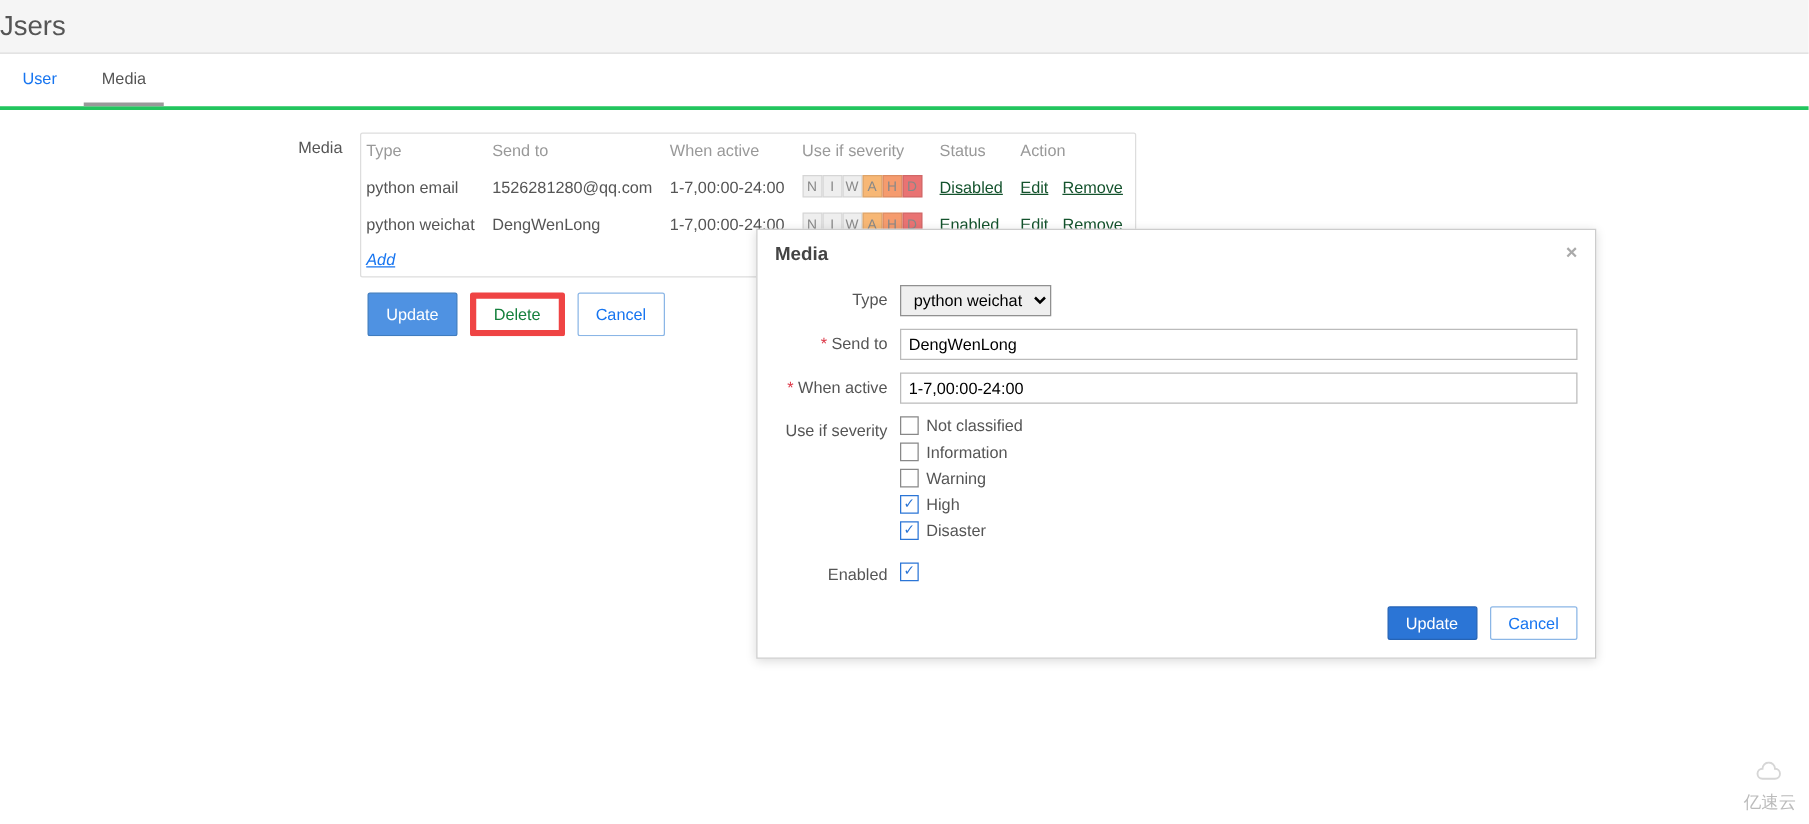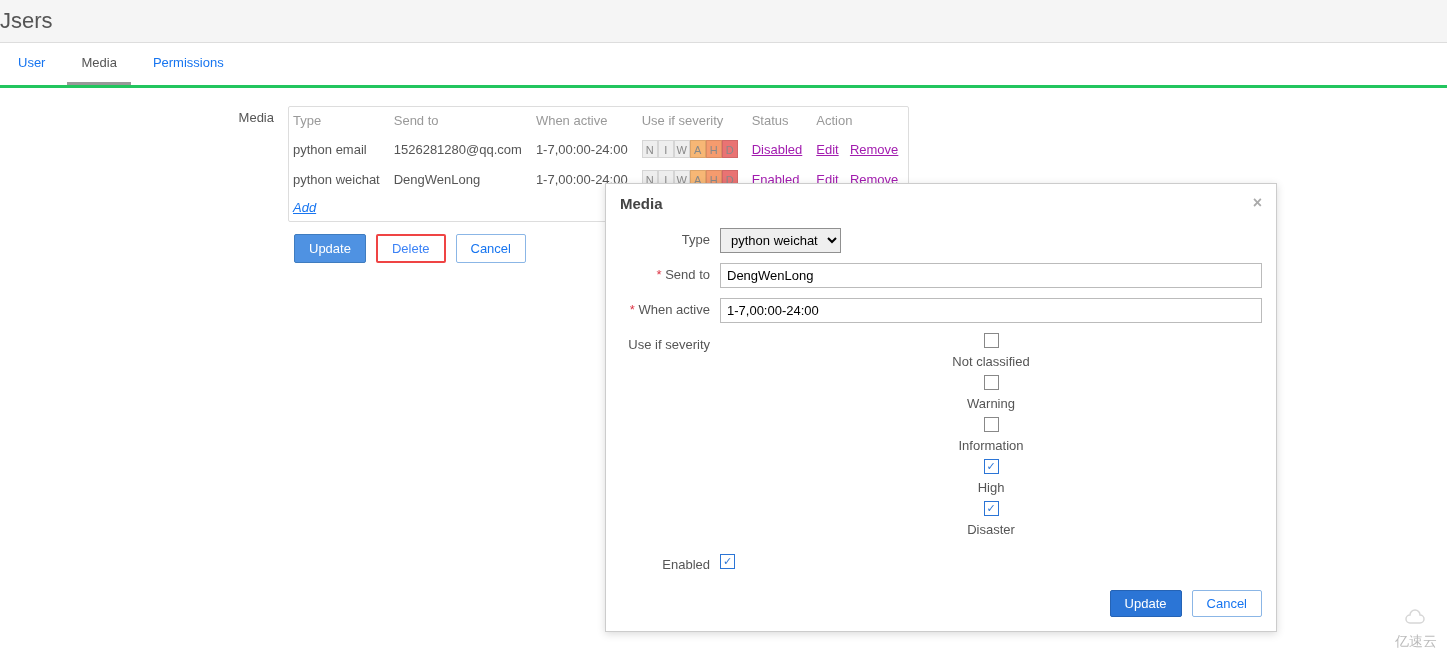--- a/index.html
+++ b/index.html
@@ -82,21 +82,21 @@
 }
 .sev-n { background: #eee; }
 .sev-i { background: #eee; }
 .sev-w { background: #eee; }
 .sev-a { background: #f7b775; color: #7a4a15; }
 .sev-h { background: #f59b6e; color: #7a3015; }
 .sev-d { background: #e97373; color: #7a1515; }
 .status-disabled { color: #dc3545; }
 .status-enabled  { color: #3ba03b; }
 .link-action {
-  color: #a21caf;
+  color: #14532d;
   text-decoration: underline;
   cursor: pointer;
 }
 .add-link {
   display: block;
   padding: 6px 4px;
   color: #1775f0;
   text-decoration: underline;
   cursor: pointer;
   font-style: italic;
@@ -118,22 +118,22 @@
   color: #fff;
   border: 1px solid #3f7cbf;
 }
 .btn.primary2 {
   background: #2b75d6;
   color: #fff;
   border: 1px solid #2563b5;
 }
 .btn.secondary {
   background: #fff;
-  color: #3b82f6;
-  border: 2px solid #ef4444;
+  color: #15803d;
+  border: 5px solid #ef4444;
   cursor: default;
 }
 .btn.outline {
   background: #fff;
   color: #1775f0;
   border: 1px solid #8bb6e6;
 }
 
 .dialog {
   position: absolute;
@@ -187,21 +187,20 @@
   padding: 4px 6px;
   font-size: 13px;
   border: 1px solid #bbb;
 }
 .checkbox-row {
   display: flex;
   align-items: center;
   gap: 6px;
   margin-bottom: 6px;
   color: #555;
-  flex-direction: column;
 }
 .chk {
   width: 15px;
   height: 15px;
   border: 1px solid #888;
   display: inline-flex;
   align-items: center;
   justify-content: center;
   background: #fff;
 }
@@ -234,21 +233,20 @@
 .watermark svg { opacity: 0.6; }
 </style>
 </head>
 <body>
 
 <div class="page-header">Jsers</div>
 
 <div class="tabs">
   <a class="tab">User</a>
   <a class="tab active">Media</a>
-  <a class="tab">Permissions</a>
 </div>
 
 <div class="content">
   <div class="media-row">
     <div class="media-label">Media</div>
     <div class="media-table">
       <table>
         <thead>
           <tr>
             <th>Type</th>
@@ -343,25 +341,25 @@
     </div>
     <div class="form-row">
       <div class="form-label">Use if severity</div>
       <div class="form-control" id="sev-list">
           <div class="checkbox-row">
             <span class="chk"></span>
             <span>Not classified</span>
           </div>
           <div class="checkbox-row">
             <span class="chk"></span>
+            <span>Information</span>
+          </div>
+          <div class="checkbox-row">
+            <span class="chk"></span>
             <span>Warning</span>
-          </div>
-          <div class="checkbox-row">
-            <span class="chk"></span>
-            <span>Information</span>
           </div>
           <div class="checkbox-row">
             <span class="chk on"></span>
             <span>High</span>
           </div>
           <div class="checkbox-row">
             <span class="chk on"></span>
             <span>Disaster</span>
           </div>
         </div>

